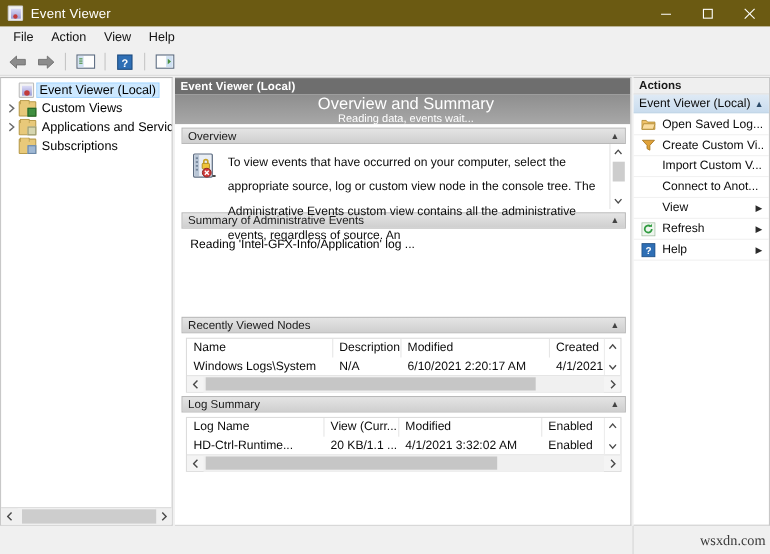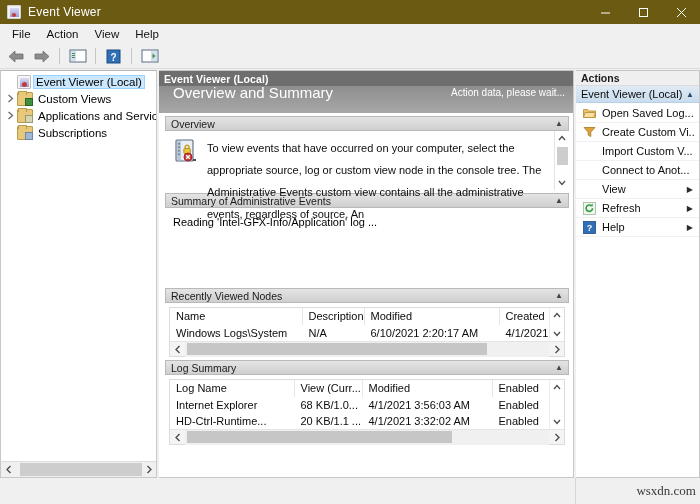--- a/index.html
+++ b/index.html
@@ -105,21 +105,21 @@
     flex: 1; background: #fff; border: 1px solid #c8c8c8; border-left: none;
     margin-left: 2px; display: flex; flex-direction: column; overflow: hidden; position: relative;
   }
   .pane-title {
     height: 15px; background: #6e6e6e; color: #fff; font-size: 10.5px; font-weight: bold;
     display: flex; align-items: center; padding-left: 5px; letter-spacing: .1px;
   }
   .big-header {
     height: 27px; background: linear-gradient(#8e8e8e, #a8a8a8);
     display: flex; align-items: center; justify-content: space-between;
-    padding: 0 8px 14px 14px; color: #fff;
+    padding: 0 8px 14px 14px; color: #fff; flex-direction: column;
   }
   .big-header .h-title { font-size: 15px; }
   .big-header .h-status { font-size: 10px; }
 
   .scroll-area { flex: 1; background: #fff; overflow: hidden; padding: 3px 4px 0 6px; position: relative; }
 
   
   .section { margin-bottom: 3px; }
   .sec-head {
     height: 15px; background: linear-gradient(#e4e4e4,#cfcfcf);
@@ -326,21 +326,21 @@
               <path d="M1.5 1 L5 4.5 L1.5 8" fill="none" stroke="#4a4a4a" stroke-width="1.3"></path>
             </svg>
         </span>
       </div>
     </div>
 
     <div class="center-pane">
       <div class="pane-title">Event Viewer (Local)</div>
       <div class="big-header">
         <div class="h-title">Overview and Summary</div>
-        <div class="h-status">Action data, please wait...</div>
+        <div class="h-status">Reading data, events wait...</div>
       </div>
 
       <div class="scroll-area">
 
         <div class="section">
           <div class="sec-head">
             <span>Overview</span>
             <span class="caret">▲</span>
           </div>
           <div class="sec-body overview-body">
@@ -474,27 +474,20 @@
                     <thead>
                       <tr>
                         <th>Log Name</th>
                         <th>View (Curr...</th>
                         <th>Modified</th>
                         <th>Enabled</th>
 
                       </tr>
                     </thead>
                     <tbody>
-                      <tr>
-                        <td>Internet Explorer</td>
-                        <td>68 KB/1.0...</td>
-                        <td>4/1/2021 3:56:03 AM</td>
-                        <td>Enabled</td>
-
-                      </tr>
                       <tr class="row-clip">
                         <td>HD-Ctrl-Runtime...</td>
                         <td>20 KB/1.1 ...</td>
                         <td>4/1/2021 3:32:02 AM</td>
                         <td>Enabled</td>
 
                       </tr>
                     </tbody>
                   </table>
                 </div>

